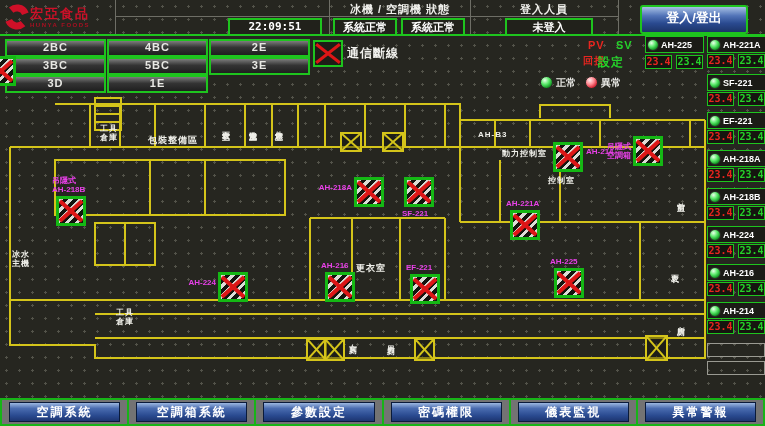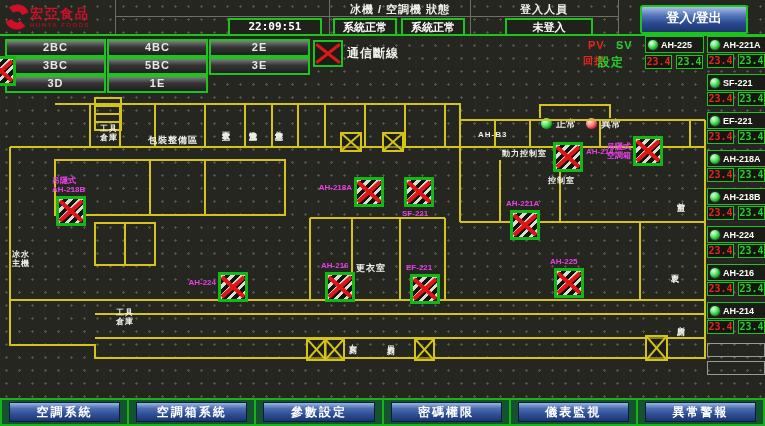--- a/index.html
+++ b/index.html
@@ -4,21 +4,21 @@
 <style>
   html,body{margin:0;padding:0;}
   body{
     width:765px;height:426px;position:relative;overflow:hidden;
     background-color:#262620;
     background-image:radial-gradient(circle,#53534a 1px,transparent 1.4px);
     background-size:13px 13px;
     font-family:"Liberation Sans",sans-serif;
     -webkit-font-smoothing:none;
   }
-  .abs{position:absolute;margin-top:41px;}
+  .abs{position:absolute;}
   
   #header{position:absolute;left:0;top:0;width:765px;height:34px;border-bottom:2px solid #1ec41e;}
   .vsep{position:absolute;top:0;width:1px;height:34px;background:#6e6e66;}
   .hlabel{position:absolute;color:#f0f0ec;font-size:11px;font-weight:bold;text-align:center;letter-spacing:1px;}
   .hbox{position:absolute;height:14px;line-height:14px;border:2px solid #1ec41e;background:#21211b;
         color:#fff;font-size:11px;font-weight:bold;text-align:center;
         font-family:"DejaVu Sans Mono",monospace;}
   .cellline{position:absolute;background:#6e6e66;height:1px;}
   #logo{position:absolute;left:4px;top:2px;width:108px;height:30px;display:flex;align-items:center;}
   #logo .ltxt{display:flex;flex-direction:column;line-height:1;}
@@ -58,21 +58,21 @@
     background:repeating-linear-gradient(135deg,#dcdcd6 0 3px,#14140f 3px 7px);cursor:pointer;}
   .ahu .xl{position:absolute;left:-3px;top:10px;width:30px;height:4px;background:#dd1616;}
   .ahu .xl.a{transform:rotate(42deg);} .ahu .xl.b{transform:rotate(-42deg);}
   .ahu-label{position:absolute;color:#e840e8;font-size:8px;font-weight:bold;line-height:9px;white-space:pre-line;}
   .room{position:absolute;color:#f0f0ea;font-size:8px;font-weight:bold;line-height:9px;white-space:pre-line;letter-spacing:1px;}
   .room.v{writing-mode:vertical-rl;text-orientation:upright;letter-spacing:0;}
   .room.big{font-size:9px;}
   .stair{position:absolute;border:2px solid #d4c41a;background:rgba(20,20,12,.4);}
   .stair svg{display:block;}
   
-  #nav{position:absolute;left:0;top:398px;width:765px;height:28px;display:flex;background:#14532d;}
+  #nav{position:absolute;left:0;top:398px;width:765px;height:28px;display:flex;background:#737373;}
   .ncell{flex:1;border:2px solid #17b417;margin-left:-2px;display:flex;}
   .ncell:first-child{margin-left:0;}
   .nbtn{flex:1;margin:2px 7px;background:linear-gradient(180deg,#9db8e0 0%,#4a6cb0 30%,#2a4a90 70%,#1d3570 100%);
     border:1px solid #0a1a3a;color:#fff;font-size:12px;font-weight:bold;letter-spacing:2px;
     text-align:center;line-height:18px;cursor:pointer;}
 </style>
 </head>
 <body>
 
 <div id="header">

